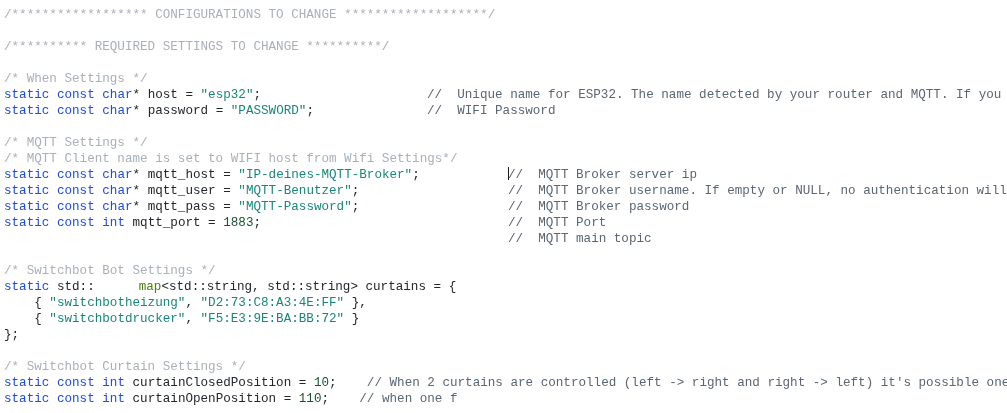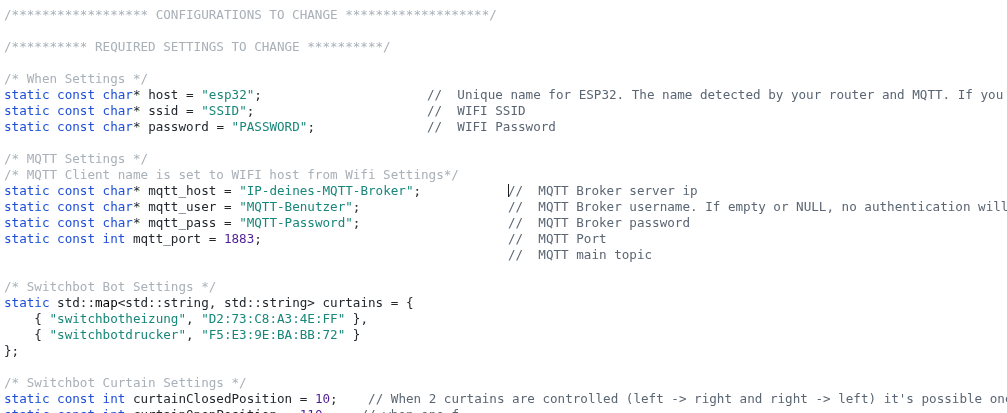--- a/index.html
+++ b/index.html
@@ -14,20 +14,21 @@
     font-family: "DejaVu Sans Mono", "Liberation Mono", monospace;
   }
   #editor {
     position: relative;
     width: 1007px;
     height: 413px;
     overflow: hidden;
     background: #ffffff;
     padding-top: 7px;
     box-sizing: border-box;
+    font-family: Liberation Mono, monospace;
   }
   .line {
     position: relative;
     height: 16px;
     line-height: 16px;
     font-size: 12.6px;
     white-space: pre;
     letter-spacing: 0px;
     padding-left: 4px;
     box-sizing: border-box;
@@ -43,25 +44,25 @@
     top: 0;
     white-space: pre;
   }
   .cmt-a { left: 427px; }
   .cmt-b { left: 508px; }
 
   
   .kw   { color: #1d4ed8; }
   .str  { color: #18877a; }
   .id   { color: #21272d; text-align: center; }
-  .num  { color: #4c1d95; }
+  .num  { color: #14532d; }
   .op   { color: #21272d; }
   .blkc { color: #a8b0b8; }
   .linec{ color: #5a6673; }
-  .type { color: #000000; }
+  .type { color: #4d7c0f; margin-left: 44px; }
 
   .caret {
     display: inline-block;
     width: 1px;
     height: 13px;
     background: #1b1b1b;
     vertical-align: -2px;
     margin-right: -1px;
     position: relative;
     left: 0px;
@@ -87,24 +88,20 @@
 
   <div class="line">
     <span class="code blkc">/* When Settings */</span>
   </div>
 
   <div class="line">
     <span class="code"><span class="kw">static</span><span class="op"> </span><span class="kw">const</span><span class="op"> </span><span class="kw">char</span><span class="op">* </span><span class="id">host</span><span class="op"> = </span><span class="str">"esp32"</span><span class="op">;</span></span>
     <span class="cmt-col cmt-a linec">//  Unique name for ESP32. The name detected by your router and MQTT. If you are usi</span>
   </div>
 
-  <div class="line">
-    <span class="code"><span class="kw">static</span><span class="op"> </span><span class="kw">const</span><span class="op"> </span><span class="kw">char</span><span class="op">* </span><span class="id">ssid</span><span class="op"> = </span><span class="str">"SSID"</span><span class="op">;</span></span>
-    <span class="cmt-col cmt-a linec">//  WIFI SSID</span>
-  </div>
 
   <div class="line">
     <span class="code"><span class="kw">static</span><span class="op"> </span><span class="kw">const</span><span class="op"> </span><span class="kw">char</span><span class="op">* </span><span class="id">password</span><span class="op"> = </span><span class="str">"PASSWORD"</span><span class="op">;</span></span>
     <span class="cmt-col cmt-a linec">//  WIFI Password</span>
   </div>
 
   <div class="line spacer"></div>
 
   <div class="line">
     <span class="code blkc">/* MQTT Settings */</span>

